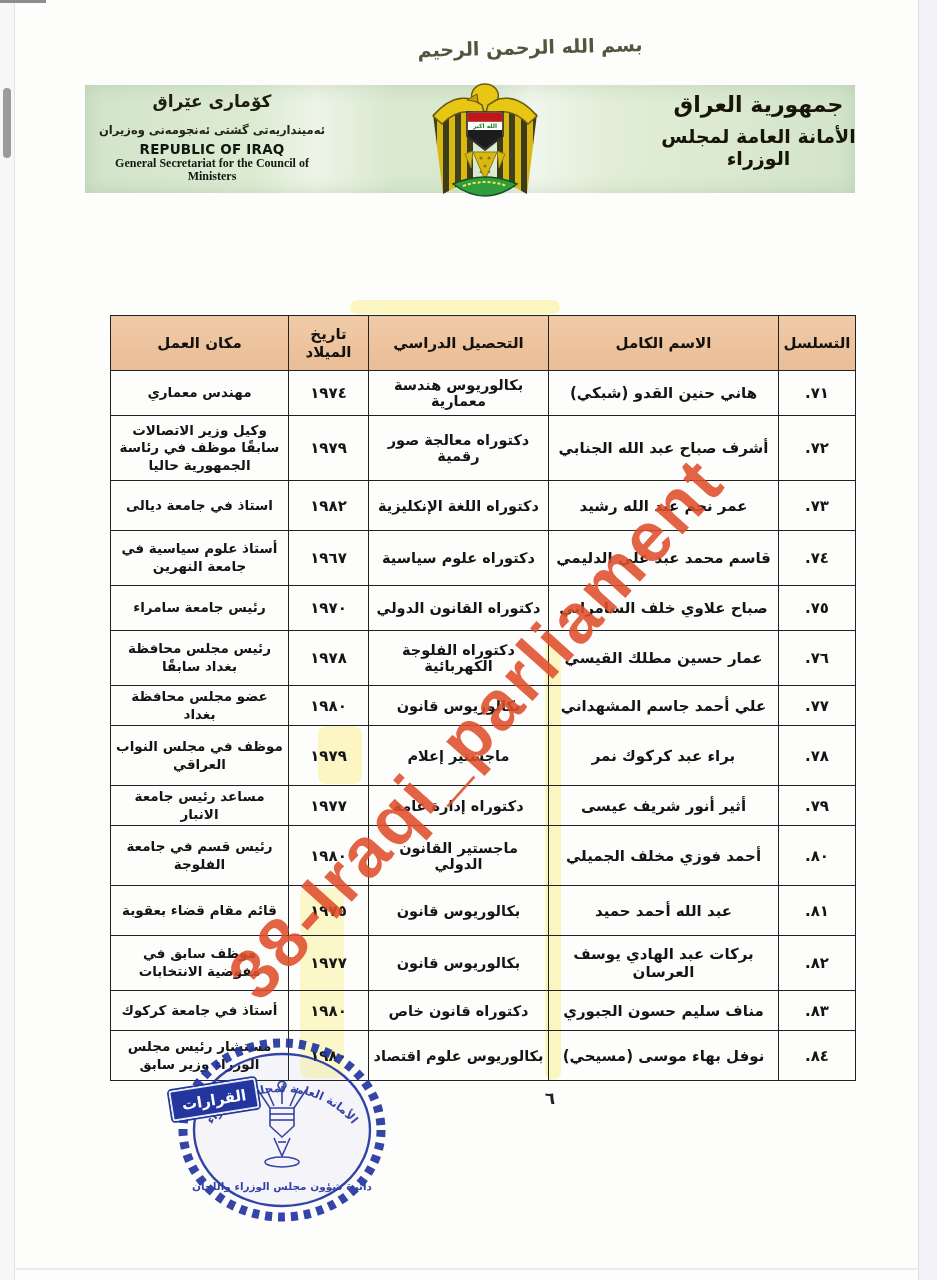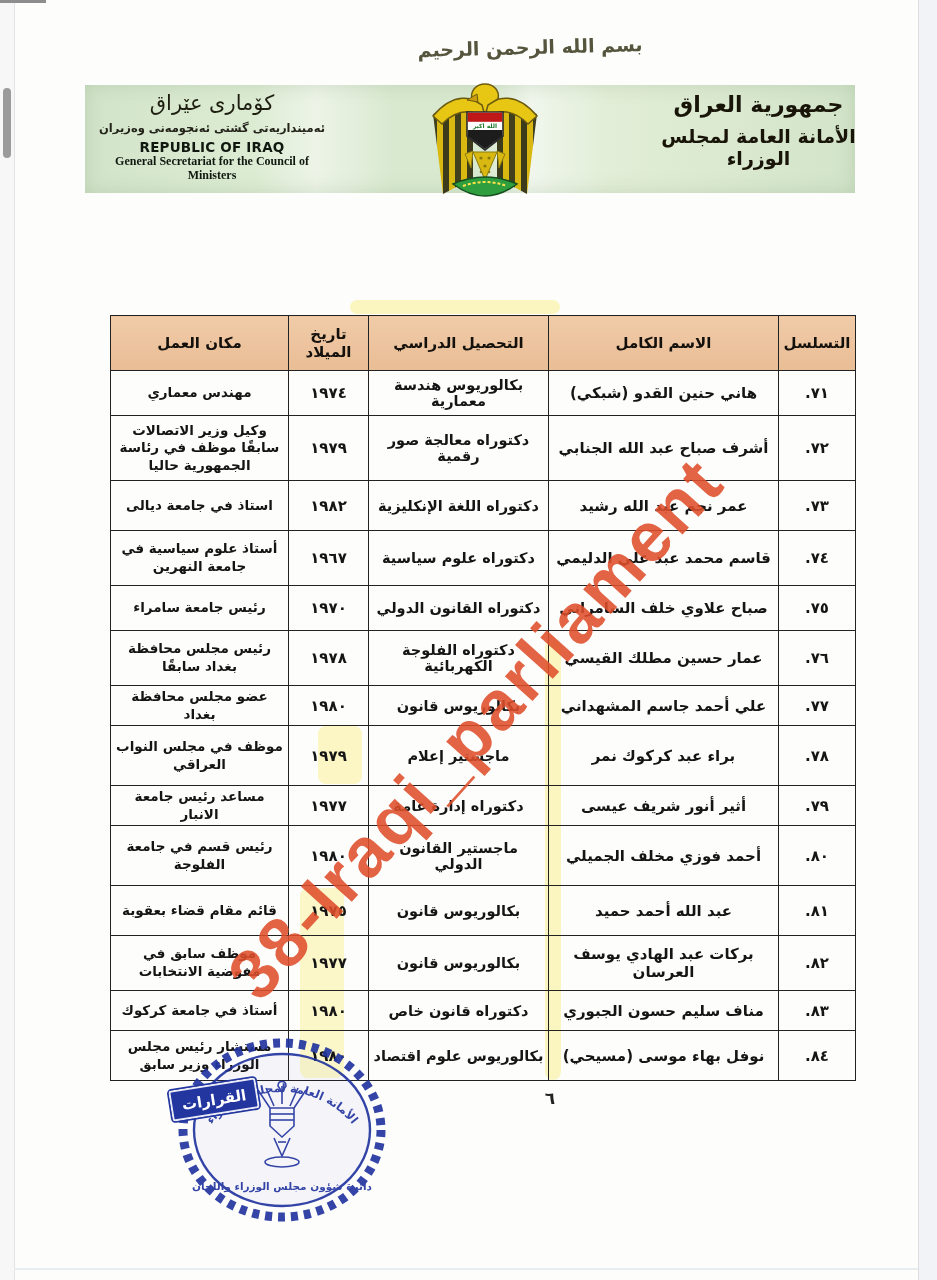--- a/index.html
+++ b/index.html
@@ -16,22 +16,22 @@
 
   
   .bismillah{position:absolute;left:400px;top:36px;width:260px;text-align:center;
     font-size:19px;color:#55543c;font-weight:bold;transform:rotate(-1.5deg);letter-spacing:1px;}
 
   
   .band{position:absolute;left:85px;top:85px;width:770px;height:108px;
     background:linear-gradient(90deg,#d2e4c9 0%,#dcecd3 22%,#edf4e7 30%,#d9e9d0 40%,#d9e9d0 52%,#f0f6ec 58%,#e2eed7 68%,#d2e4c9 100%);
     box-shadow:inset 0 0 18px rgba(120,150,110,.25);}
   .band-left{position:absolute;left:92px;top:88px;width:240px;height:104px;text-align:center;color:#111;}
-  .kurdish-title{font-size:21px;font-weight:normal;color:#1d1d10;line-height:1.1;margin-top:4px;}
-  .kurdish-sub{font-size:11.5px;font-weight:bold;color:#23231a;margin-top:6px;}
+  .kurdish-title{font-size:17px;font-weight:bold;color:#1d1d10;line-height:1.1;margin-top:4px;}
+  .kurdish-sub{font-size:11.5px;font-weight:bold;color:#23231a;margin-top:12px;}
   .en-title{font-size:13.5px;font-weight:bold;color:#101810;margin-top:4px;letter-spacing:.2px;}
   .en-sub{font-size:12px;font-weight:bold;color:#101810;line-height:1.15;font-family:Liberation Serif, serif;}
   .band-right{position:absolute;left:641px;top:90px;width:235px;height:100px;text-align:center;color:#181408;direction:rtl;}
   .ar-title{font-size:22px;font-weight:bold;margin-top:2px;}
   .ar-sub{font-size:19px;font-weight:bold;margin-top:8px;}
   .emblem{position:absolute;left:415px;top:82px;width:140px;height:140px;}
 
   
   table.roster{position:absolute;left:110px;top:315px;width:745px;direction:rtl;
     border-collapse:collapse;table-layout:fixed;}

